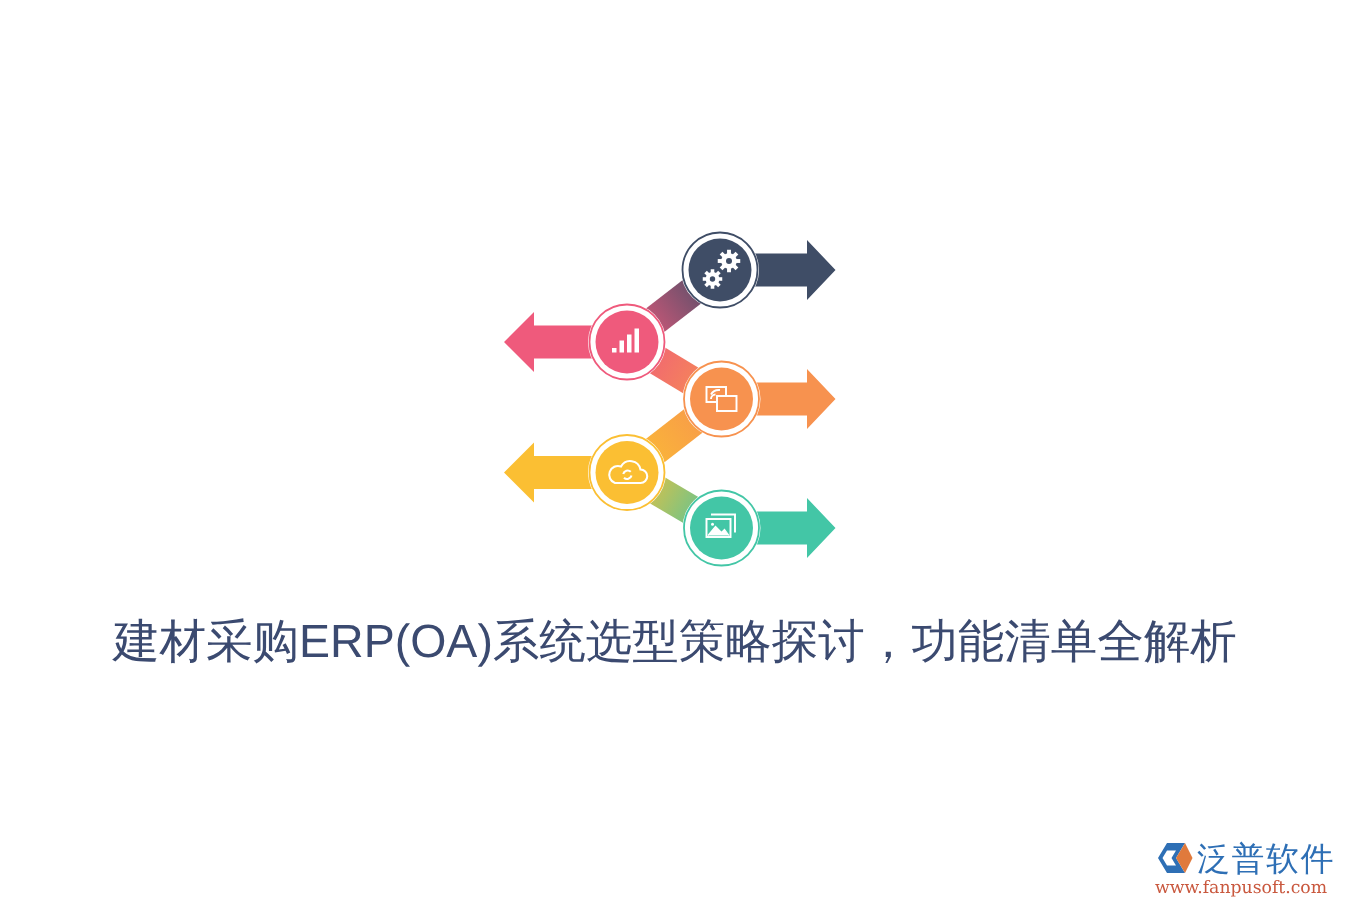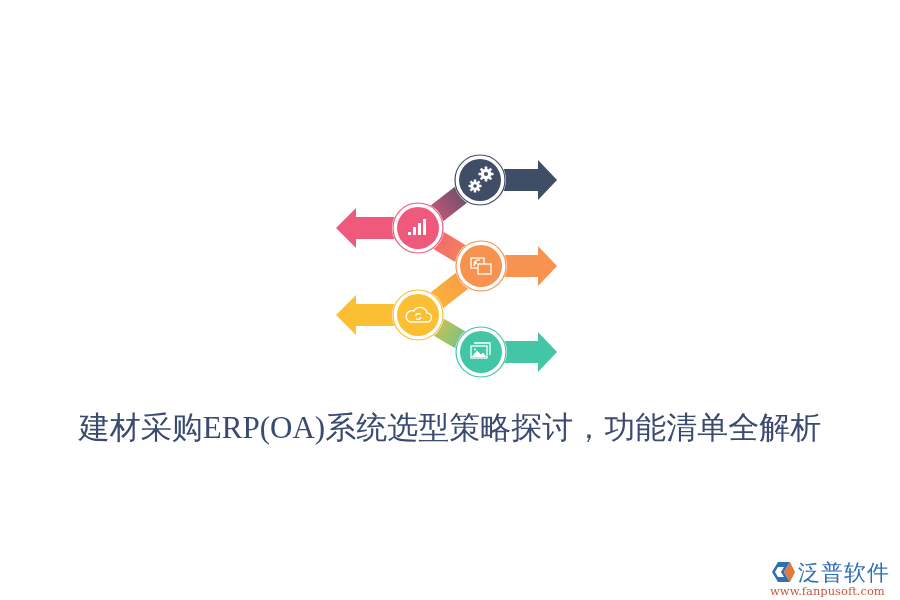--- a/index.html
+++ b/index.html
@@ -1,18 +1,18 @@
 <!DOCTYPE html>
 <html><head>
 <meta charset="utf-8">
 <style>
   html,body{margin:0;padding:0;background:#ffffff;}
   body{width:900px;height:600px;position:relative;overflow:hidden;font-family:"DejaVu Serif","Liberation Serif",serif;}
   #infographic{position:absolute;left:0;top:0;width:900px;height:400px;}
-  #title{position:absolute;left:0;width:900px;top:407px;text-align:center;font-size:31px;color:#3b4a70;letter-spacing:0px;white-space:nowrap;font-family:Liberation Serif, serif;}
+  #title{position:absolute;left:0;width:900px;top:407px;text-align:center;font-size:31px;color:#3b4a70;letter-spacing:0px;white-space:nowrap;font-family:Liberation Sans, sans-serif;}
   #logo{position:absolute;left:768px;top:558px;width:128px;height:44px;}
   #logo-name{position:absolute;left:30px;top:0px;font-size:22px;color:#2e6fb5;font-family:"DejaVu Sans","Liberation Sans",sans-serif;white-space:nowrap;letter-spacing:1px;}
   #logo-url{position:absolute;left:2px;top:26px;font-size:11.5px;color:#c9583e;font-family:"DejaVu Serif","Liberation Serif",serif;white-space:nowrap;text-align:center;}
   #logo-mark{position:absolute;left:2px;top:2px;width:26px;height:24px;}
 </style>
 </head>
 <body>
 
 <div id="infographic">
 <svg width="900" height="400" viewBox="0 0 900 400" xmlns="http://www.w3.org/2000/svg">

